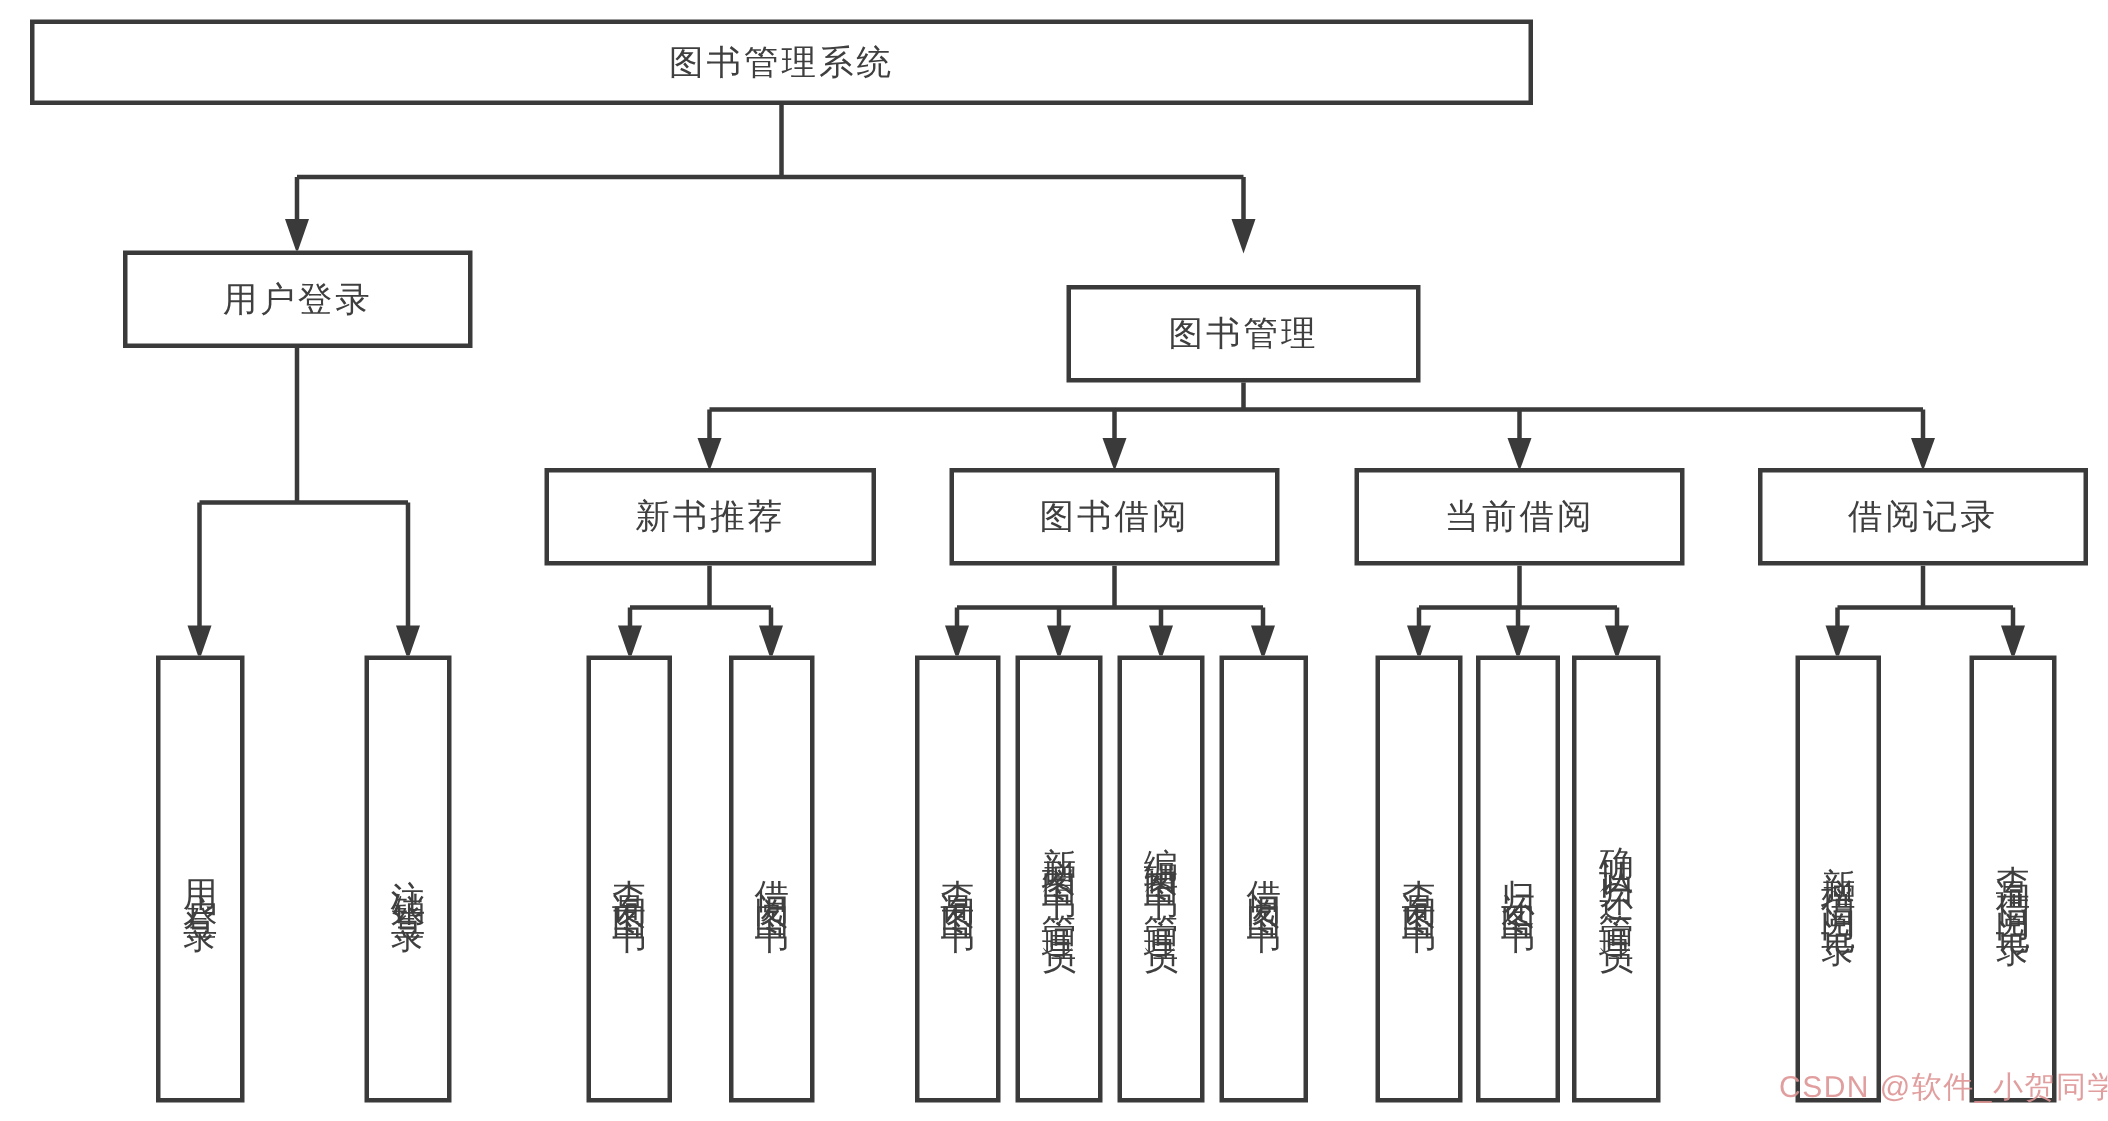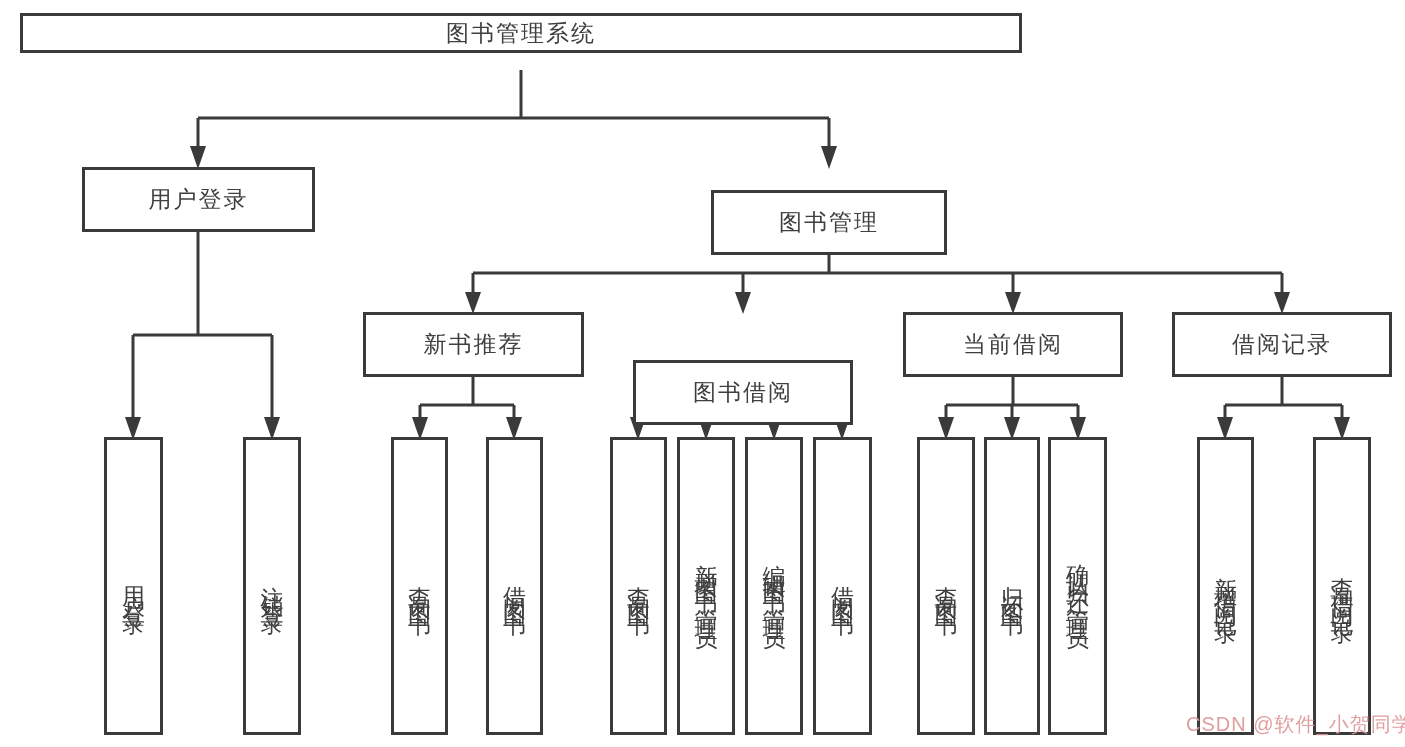--- a/index.html
+++ b/index.html
@@ -81,35 +81,35 @@
 
       <polygon points="938,417 954,417 946,440"></polygon>
       <polygon points="1004,417 1020,417 1012,440"></polygon>
       <polygon points="1070,417 1086,417 1078,440"></polygon>
 
       <polygon points="1217,417 1233,417 1225,440"></polygon>
       <polygon points="1334,417 1350,417 1342,440"></polygon>
     </g>
   </svg>
 
-  <div class="node h-node" style="left:20px; top:13px; width:1002px; height:40px;">
+  <div class="node h-node" style="left:20px; top:13px; width:1002px; height:57px;">
     <span>图书管理系统</span>
   </div>
 
   <div class="node h-node" style="left:82px; top:167px; width:233px; height:65px;">
     <span>用户登录</span>
   </div>
   <div class="node h-node" style="left:711px; top:167px; width:236px; height:65px;margin-top:23px;">
     <span>图书管理</span>
   </div>
 
   <div class="node h-node" style="left:363px; top:312px; width:221px; height:65px;font-family:Liberation Mono, monospace;">
     <span>新书推荐</span>
   </div>
-  <div class="node h-node" style="left:633px; top:312px; width:220px; height:65px;margin-top:48px;">
+  <div class="node h-node" style="left:633px; top:312px; width:220px; height:65px;">
     <span>图书借阅</span>
   </div>
   <div class="node h-node" style="left:903px; top:312px; width:220px; height:65px;align-items:center;">
     <span>当前借阅</span>
   </div>
   <div class="node h-node" style="left:1172px; top:312px; width:220px; height:65px;">
     <span>借阅记录</span>
   </div>
 
   <div class="node" style="left:104px; top:437px; width:59px; height:298px;">

